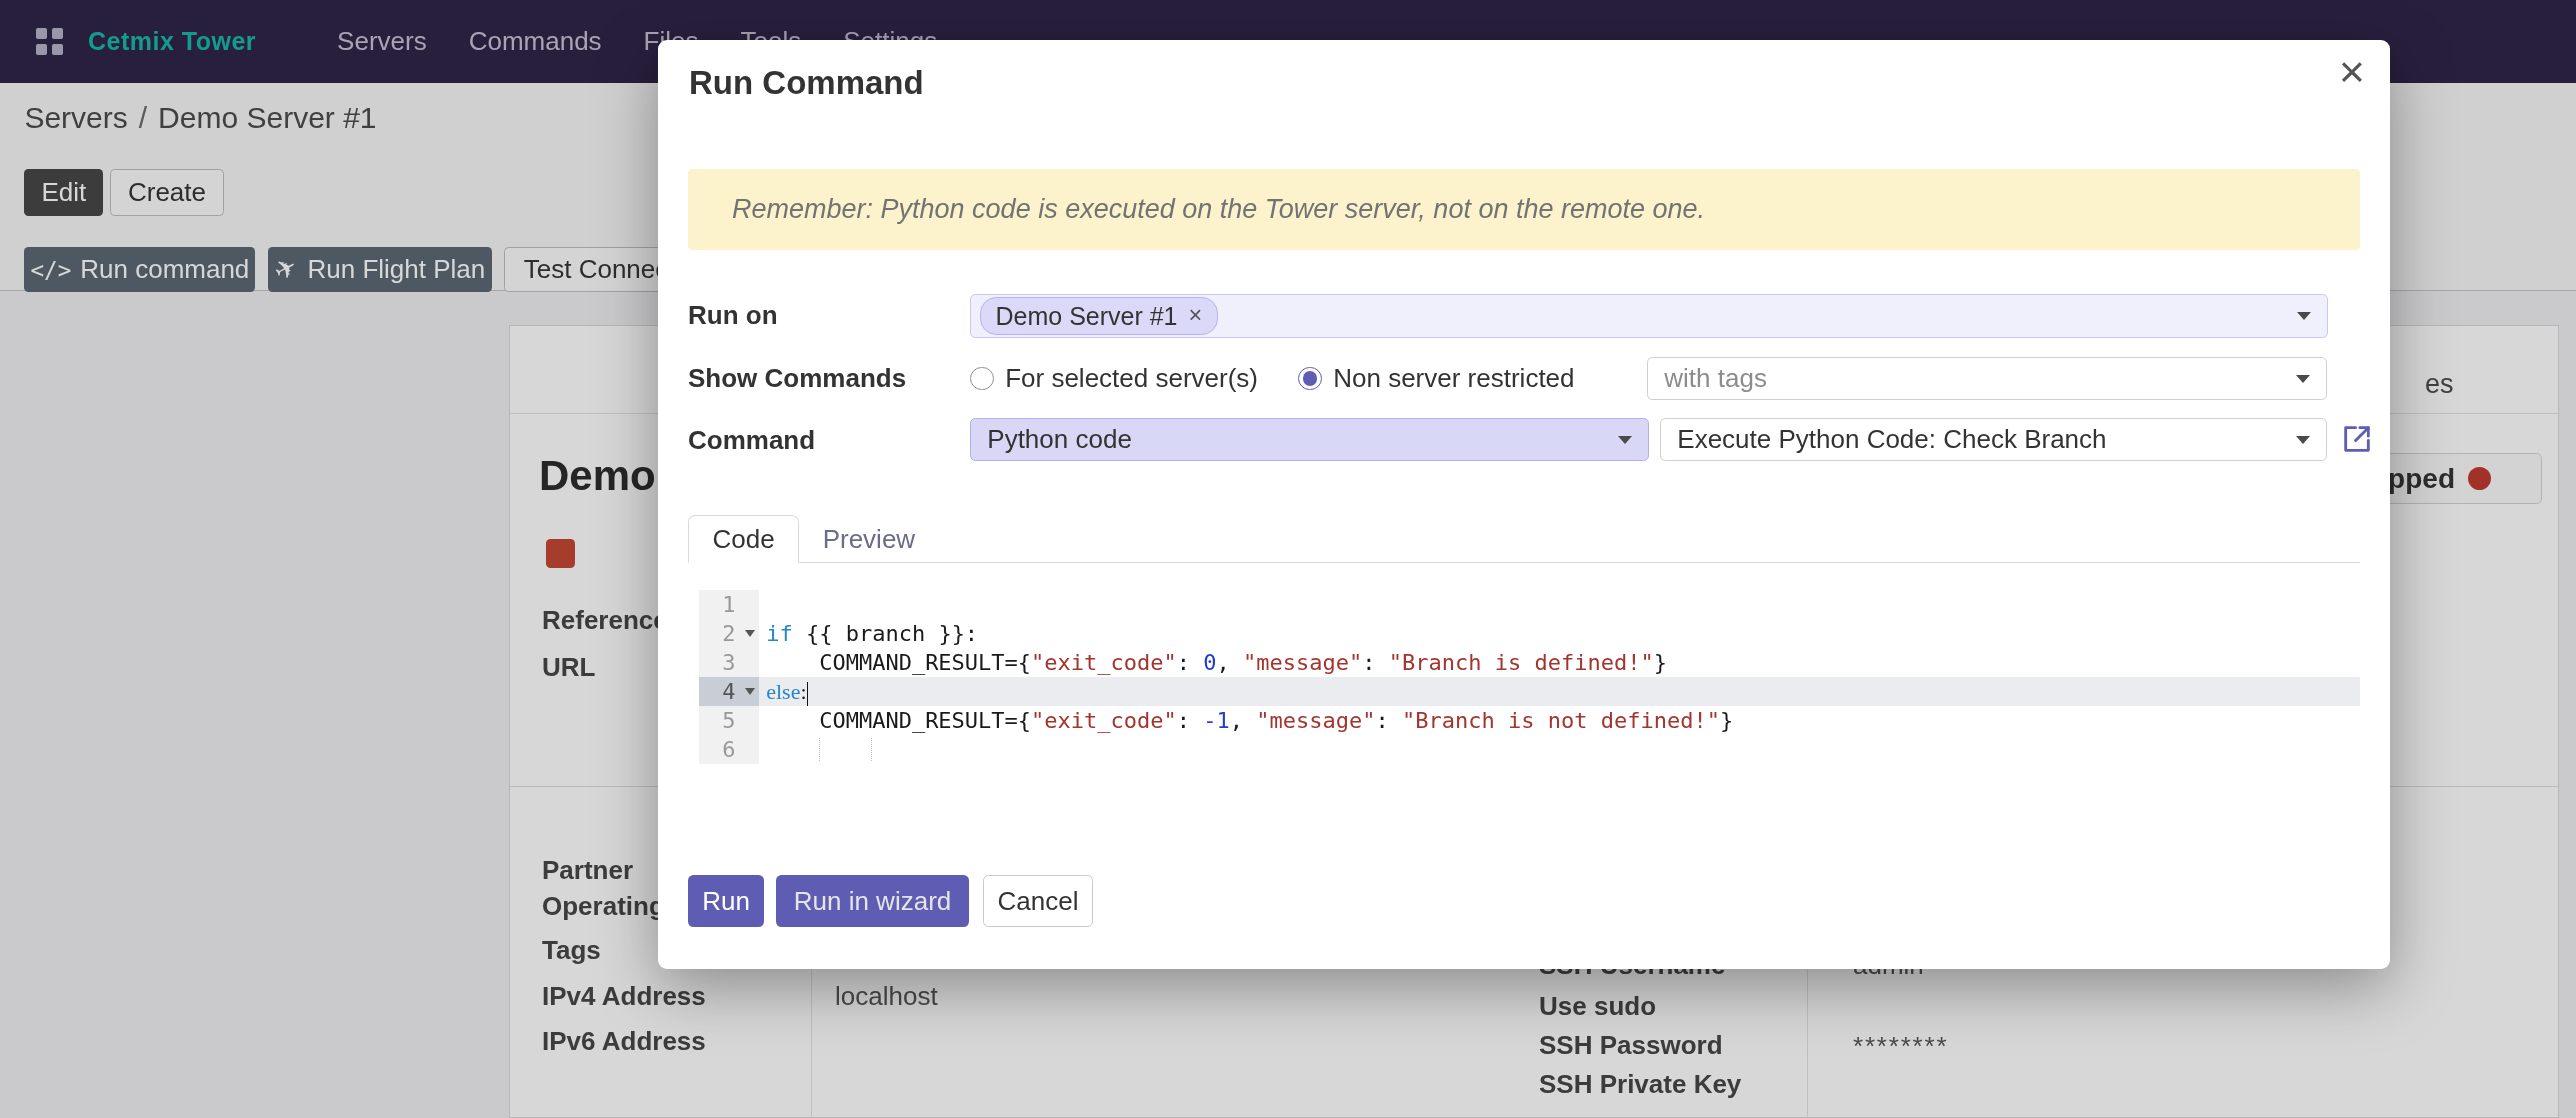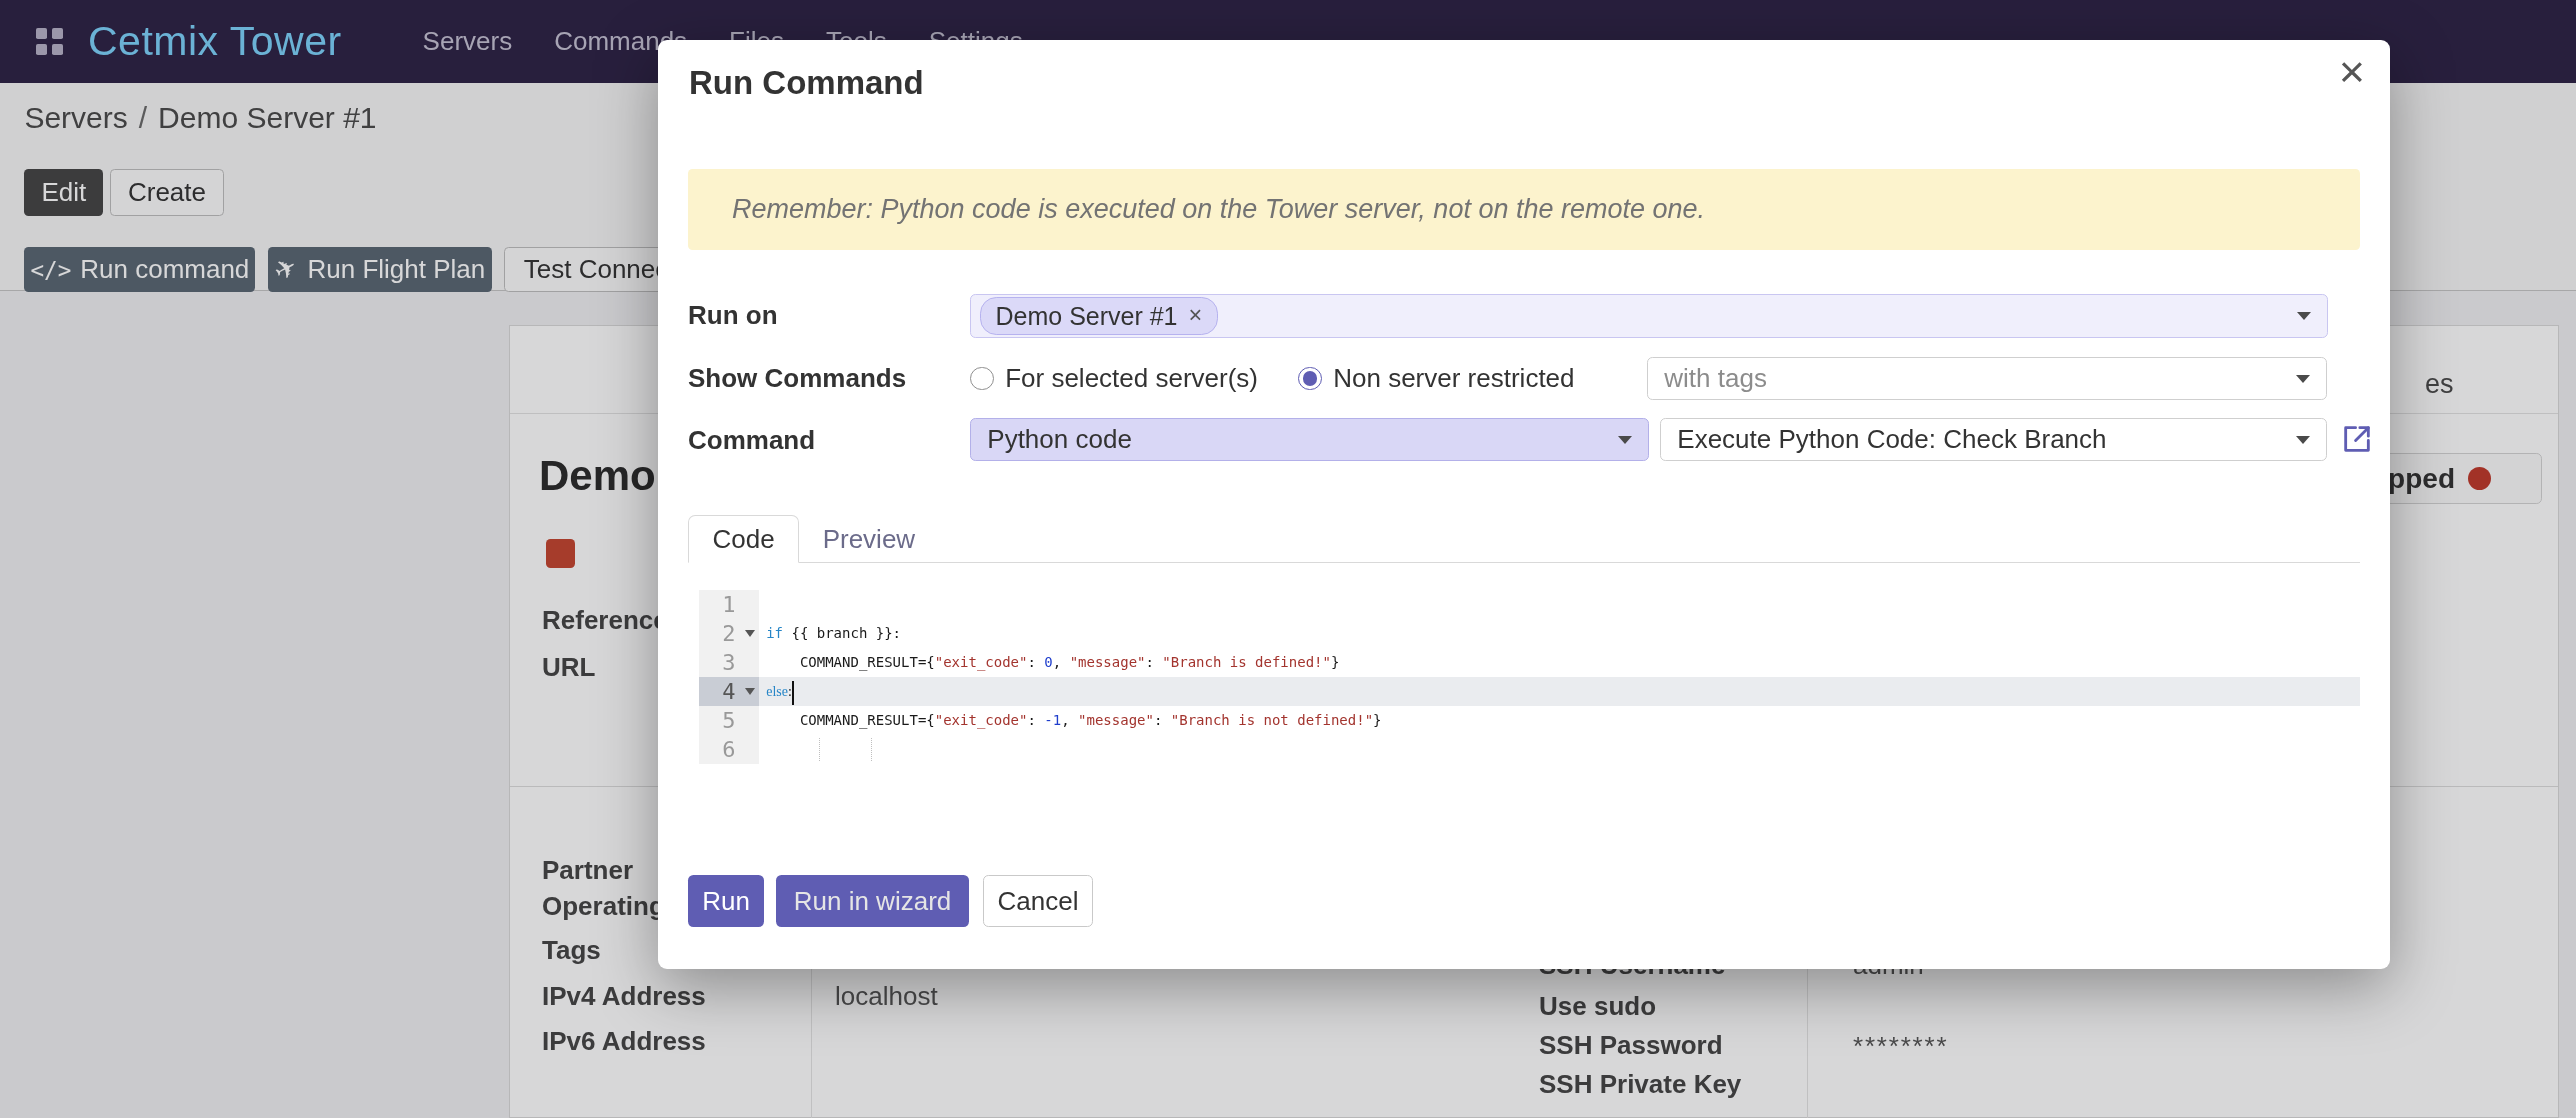--- a/index.html
+++ b/index.html
@@ -7,21 +7,21 @@
     width:2576px;height:1118px;position:relative;overflow:hidden;
     font-family:"Liberation Sans",sans-serif;background:#f0f0f2;
   }
   .abs{position:absolute;}
   .nowrap{white-space:nowrap;}
 
   
   #navbar{position:absolute;left:0;top:0;width:2576px;height:83px;background:#2d2245;display:flex;align-items:center;z-index:1;}
   #apps-icon{margin-left:36px;width:27px;height:27px;display:grid;grid-template-columns:11px 11px;grid-template-rows:11px 11px;gap:5.4px;cursor:pointer;}
   #apps-icon span{background:#b7b3c8;border-radius:1.8px;}
-  #brand{margin-left:25px;font-size:41px;font-weight:400;color:#7dd3fc;letter-spacing:0.5px;}
+  #brand{margin-left:25px;font-size:25px;font-weight:700;color:#14b8a6;letter-spacing:0.5px;}
   #menu{margin-left:60px;display:flex;height:100%;align-items:center;}
   .menu-item{padding:0 21px;font-size:26px;color:#c6c2d4;cursor:pointer;}
 
   
   #topbar-bg{position:absolute;left:0;top:83px;width:2576px;height:208px;background:#f7f7f7;border-bottom:0.9px solid #c6c6c6;box-sizing:border-box;z-index:1;}
   #breadcrumb{position:absolute;left:24.4px;top:101px;font-size:30px;color:#4a4a4a;z-index:2;}
   #breadcrumb .sep{margin:0 11px;color:#6a6a6a;}
   .btn{display:flex;align-items:center;justify-content:center;box-sizing:border-box;border-radius:4.5px;font-size:26px;cursor:pointer;z-index:2;}
   #btn-edit{left:24.4px;top:169px;width:79px;height:47px;background:#454545;color:#fff;}
   #btn-create{left:110px;top:169px;width:114px;height:47px;background:#fcfcfc;border:0.9px solid #bfbfbf;color:#333;}
@@ -76,21 +76,21 @@
   .tab.active{background:#fff;border:0.9px solid #d9d9d9;border-bottom:0.9px solid #fff;border-radius:7.2px 7.2px 0 0;margin-bottom:-0.9px;color:#333;box-sizing:content-box;}
   .tab.preview{color:#6b6b8a;}
 
   
   #m-editor{position:absolute;left:41px;right:30px;top:550px;display:flex;}
   #gutter{width:60px;background:#f1f1f1;flex:none;}
   #code-col{flex:1;}
   .gl{height:29px;line-height:29px;font-family:"DejaVu Sans Mono",monospace;font-size:22px;color:#999;text-align:right;padding-right:23.5px;position:relative;box-sizing:border-box;}
   .gl.act{background:#c9cdd5;color:#555;}
   .fold{position:absolute;right:4.5px;top:11px;width:0;height:0;border-left:5.4px solid transparent;border-right:5.4px solid transparent;border-top:7.2px solid #555;cursor:pointer;}
-  .cl{height:29px;line-height:29px;font-family:"DejaVu Sans Mono",monospace;font-size:14px;white-space:pre;color:#1a1a1a;padding-left:7.2px;position:relative;box-sizing:border-box;}
+  .cl{height:29px;line-height:29px;font-family:"DejaVu Sans Mono",monospace;font-size:22px;white-space:pre;color:#1a1a1a;padding-left:7.2px;position:relative;box-sizing:border-box;}
   .cl.act{background:#eaecef;font-family:Liberation Serif, serif;}
   .kw{color:#2786c7;}
   .str{color:#a3342e;}
   .num{color:#1f3ecc;}
   .pl{color:#1a1a1a;}
   .cursor{display:inline-block;width:1.8px;height:23.5px;background:#111;vertical-align:middle;}
   .guides::before{content:"";position:absolute;left:60px;top:2.7px;height:23.5px;border-left:0.9px dotted #bfbfbf;}
   .guides::after{content:"";position:absolute;left:112px;top:2.7px;height:23.5px;border-left:0.9px dotted #bfbfbf;}
 
   

